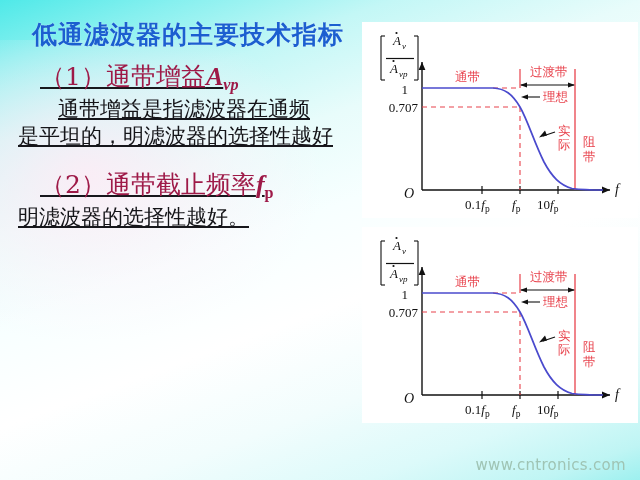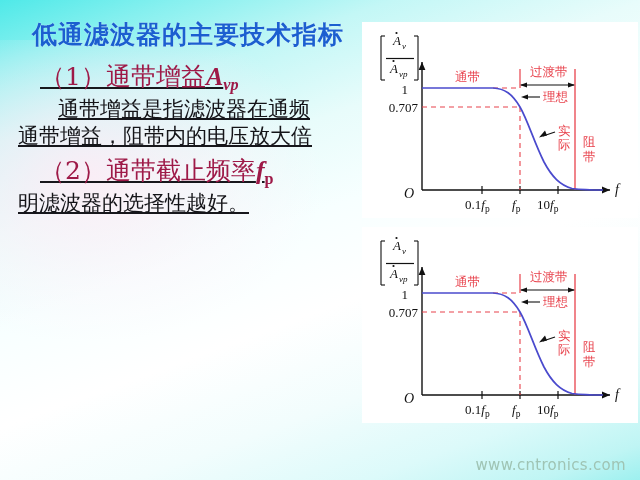--- a/index.html
+++ b/index.html
@@ -127,23 +127,23 @@
 
   <div id="title">低通滤波器的主要技术指标</div>
 
   <div id="textcol">
 
     <div class="heading">
       <span>（1）通带增益</span><span class="sym"><span>A</span><sub>vp</sub></span>
     </div>
 
     <p class="para indent">通带增益是指滤波器在通频</p>
-    <p class="para">通带增益，阻带内的电压放大倍</p>
-
-    <div class="heading" style="margin-top:6px">
+    <p class="para">是平坦的，明滤波器的选择性越好</p>
+
+    <div class="heading" style="margin-top:20px">
       <span>（2）通带截止频率</span><span class="sym"><span>f</span><sub class="up">p</sub></span>
     </div>
 
     <p class="para">明滤波器的选择性越好。</p>
   </div>
 
   <div class="figure" id="figure-top">
     <svg viewBox="0 0 276 196" preserveAspectRatio="none">
 
       <g>

